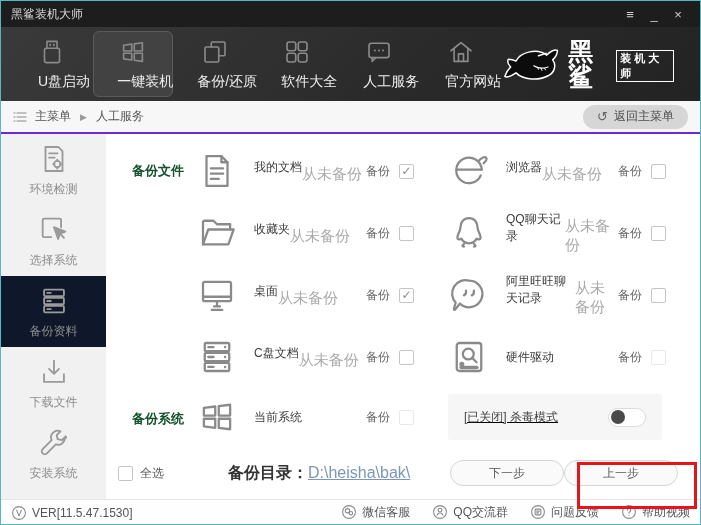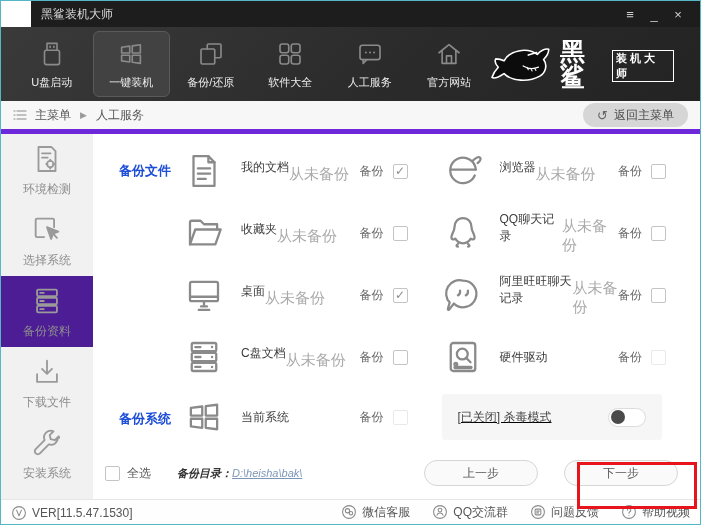--- a/index.html
+++ b/index.html
@@ -3,75 +3,75 @@
 <meta charset="utf-8">
 <style>
   html,body{margin:0;padding:0;background:#888;}
   *{box-sizing:border-box;}
   .window{
     position:relative;width:701px;height:525px;margin:0 auto;
     font-family:"Liberation Sans","DejaVu Sans",sans-serif;
     background:#fff;border:1px solid #55b6c6;overflow:hidden;
   }
   
-  .titlebar{height:26px;background:#1d1d1d;display:flex;align-items:center;padding:0 10px;color:#ddd;margin-left:30px;}
+  .titlebar{height:26px;background:#1d1d1d;display:flex;align-items:center;padding:0 10px;color:#ddd;}
   .titlebar .app-title{font-size:12px;color:#d8d8d8;}
   .titlebar .spacer{flex:1;}
   .winbtn{width:24px;height:18px;display:flex;align-items:center;justify-content:center;color:#cfcfcf;font-size:13px;cursor:default;}
   
   .toolbar{height:74px;background:linear-gradient(135deg,#3a3a3a 0%,#2b2b2b 55%,#232323 100%);display:flex;align-items:center;padding:0 12px;}
   .nav-item{width:80px;height:66px;display:flex;flex-direction:column;align-items:center;justify-content:center;color:#ededed;border:1px solid transparent;border-radius:6px;margin-right:2px;}
   .nav-item.active{background:#424242;border-color:#5a5a5a;}
-  .nav-item .nlabel{font-size:11px;margin-top:6px;white-space:nowrap;}
+  .nav-item .nlabel{font-size:14px;margin-top:6px;white-space:nowrap;margin-left:24px;}
   .nav-item svg{width:32px;height:30px;}
   .tb-spacer{flex:1;}
   .brand{display:flex;align-items:center;margin-right:14px;}
   .brand svg{width:66px;height:48px;margin-right:6px;}
   .brand-text{display:flex;flex-direction:row;align-items:center;color:#fff;}
   .brand-l1{font-size:25px;font-weight:bold;letter-spacing:2px;line-height:1;}
   .brand-l2{font-size:11px;font-weight:bold;letter-spacing:3px;border:1.5px solid #fff;padding:0 3px;margin-top:3px;}
   
-  .breadcrumb{height:33px;background:#f7f7f7;border-bottom:5px solid #6d28d9;display:flex;align-items:center;padding:0 12px;font-size:12px;color:#555;}
+  .breadcrumb{height:33px;background:#f7f7f7;border-bottom:2px solid #6d28d9;display:flex;align-items:center;padding:0 12px;font-size:12px;color:#555;}
   .breadcrumb .bc-icon{margin-right:8px;display:flex;}
   .breadcrumb .sep{color:#9a9a9a;font-size:9px;margin:0 9px;}
   .bc-spacer{flex:1;}
   .back-btn{background:#d6d6d6;border-radius:13px;height:24px;padding:0 14px;display:flex;align-items:center;font-size:12px;color:#4c4c4c;}
   .back-btn .bglyph{margin-right:6px;font-size:13px;color:#666;}
   
   .bodyrow{display:flex;height:365px;}
-  .sidebar{width:92px;background:#f1f1f1;display:flex;flex-direction:column;}
+  .sidebar{width:105px;background:#f1f1f1;display:flex;flex-direction:column;}
   .side-item{height:71px;display:flex;flex-direction:column;align-items:center;justify-content:center;color:#8d8d8d;}
-  .side-item.active{background:#4c1d95;}
+  .side-item.active{background:#0f172a;}
   .side-item svg{width:36px;height:34px;color:#9a9a9a;}
   .side-item .slabel{font-size:12px;margin-top:5px;}
   
   .main{flex:1;background:#fff;padding-top:6px;position:relative;}
   .grid{display:grid;grid-template-columns:90px 1fr 1fr;}
   .cell{display:flex;align-items:center;height:62px;}
-  .sec-label{font-size:13px;color:#1d4ed8;font-weight:bold;padding-left:26px;}
+  .sec-label{font-size:13px;color:#14532d;font-weight:bold;padding-left:26px;}
   .item{padding-right:34px;}
   .icon{display:flex;color:#8a8a8a;}
   .icon svg{stroke:currentColor;fill:none;stroke-width:1.3;stroke-linecap:round;stroke-linejoin:round;}
   .i40 svg{width:42px;height:42px;}
   .it{display:flex;flex-direction:row;margin-left:16px;flex:1;}
   .t{font-size:12px;color:#3c3c3c;}
   .s{font-size:15px;color:#aaa;margin-top:6px;}
   .s:empty{display:none;}
   .bk{font-size:12px;color:#666;margin-right:9px;white-space:nowrap;}
   .cb{width:15px;height:15px;min-width:15px;border:1px solid #c4c4c4;border-radius:2px;background:#fff;display:inline-flex;align-items:center;justify-content:center;font-size:12px;color:#8a8a8a;}
   .cb[data-checked="true"]::after{content:"✓";}
   .cb[data-muted="true"]{border-color:#e9e9e9;}
   .av-box{height:46px;background:#f6f6f6;border-radius:3px;flex:1;margin-right:38px;display:flex;align-items:center;padding:0 16px;text-decoration:underline;}
   .av-label{font-size:12px;color:#444;flex:1;}
   .toggle{width:38px;height:19px;border:1px solid #dcdcdc;border-radius:10px;background:#fff;position:relative;}
   .toggle .knob{position:absolute;top:1.5px;left:2px;width:14px;height:14px;border-radius:50%;background:#4a4a4a;}
   
   .bottom-bar{display:flex;align-items:center;height:46px;padding-left:12px;}
   .sel-label{font-size:12px;color:#555;margin-left:7px;}
-  .dir-wrap{margin-left:26px;font-size:11px;color:#333;font-weight:bold;font-style:italic;}
+  .dir-wrap{margin-left:64px;font-size:16px;color:#333;font-weight:bold;}
   .dir-link{font-weight:normal;color:#7b96b8;text-decoration:underline;}
   .btns{flex:1;display:flex;justify-content:flex-end;align-items:center;padding-right:22px;}
   .pill{min-width:114px;height:26px;border:1px solid #d6d6d6;border-radius:13px;background:#fafafa;color:#555;font-size:12px;display:flex;align-items:center;justify-content:center;}
   .pill.next{margin-left:26px;}
   .red-box{position:absolute;left:576px;top:461px;width:120px;height:47px;border:3px solid #e8141b;pointer-events:none;z-index:6;}
   
   .footer{height:26px;background:#fefefe;border-top:1px solid #e6e6e6;display:flex;align-items:center;padding:0 10px;font-size:12px;color:#555;}
   .ver{display:flex;align-items:center;}
   .ver svg{width:16px;height:16px;margin-right:5px;}
   .f-spacer{flex:1;}
@@ -401,22 +401,22 @@
 
       </div>
 
       <div class="bottom-bar">
         <span class="cb" data-checked="false"></span>
         <span class="sel-label">全选</span>
         <span class="dir-wrap">
           <span>备份目录：</span><a class="dir-link">D:\heisha\bak\</a>
         </span>
         <span class="btns">
+          <span class="pill next">下一步</span>
           <span class="pill">上一步</span>
-          <span class="pill next">下一步</span>
         </span>
       </div>
     </div>
   </div>
 
   <div class="footer">
     <span class="ver">
       <svg viewBox="0 0 18 18">
           <circle cx="9" cy="9" r="7.2"></circle>
           <path d="M6.3 5.8 L9 12.2 L11.7 5.8"></path>

